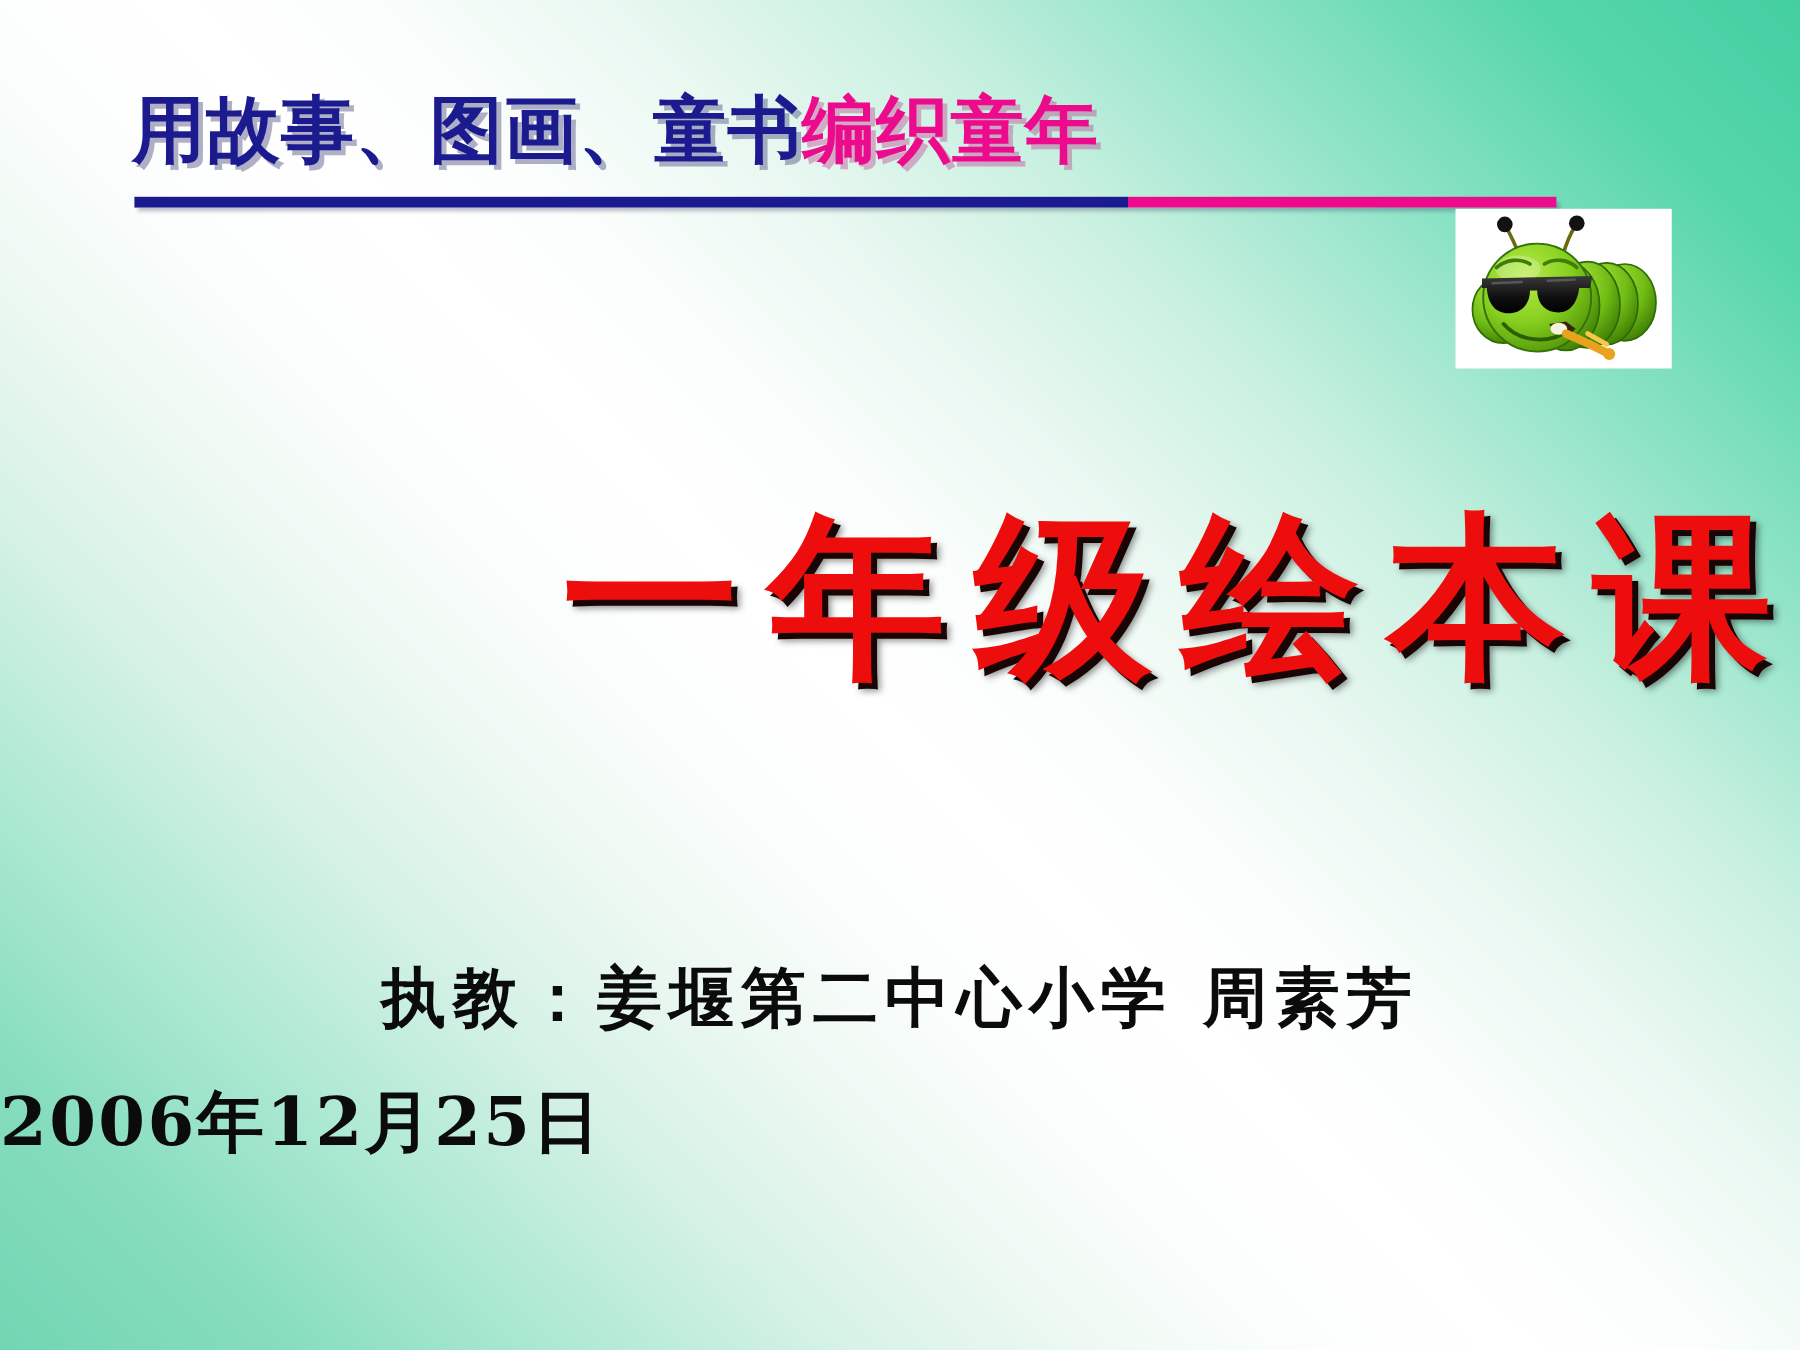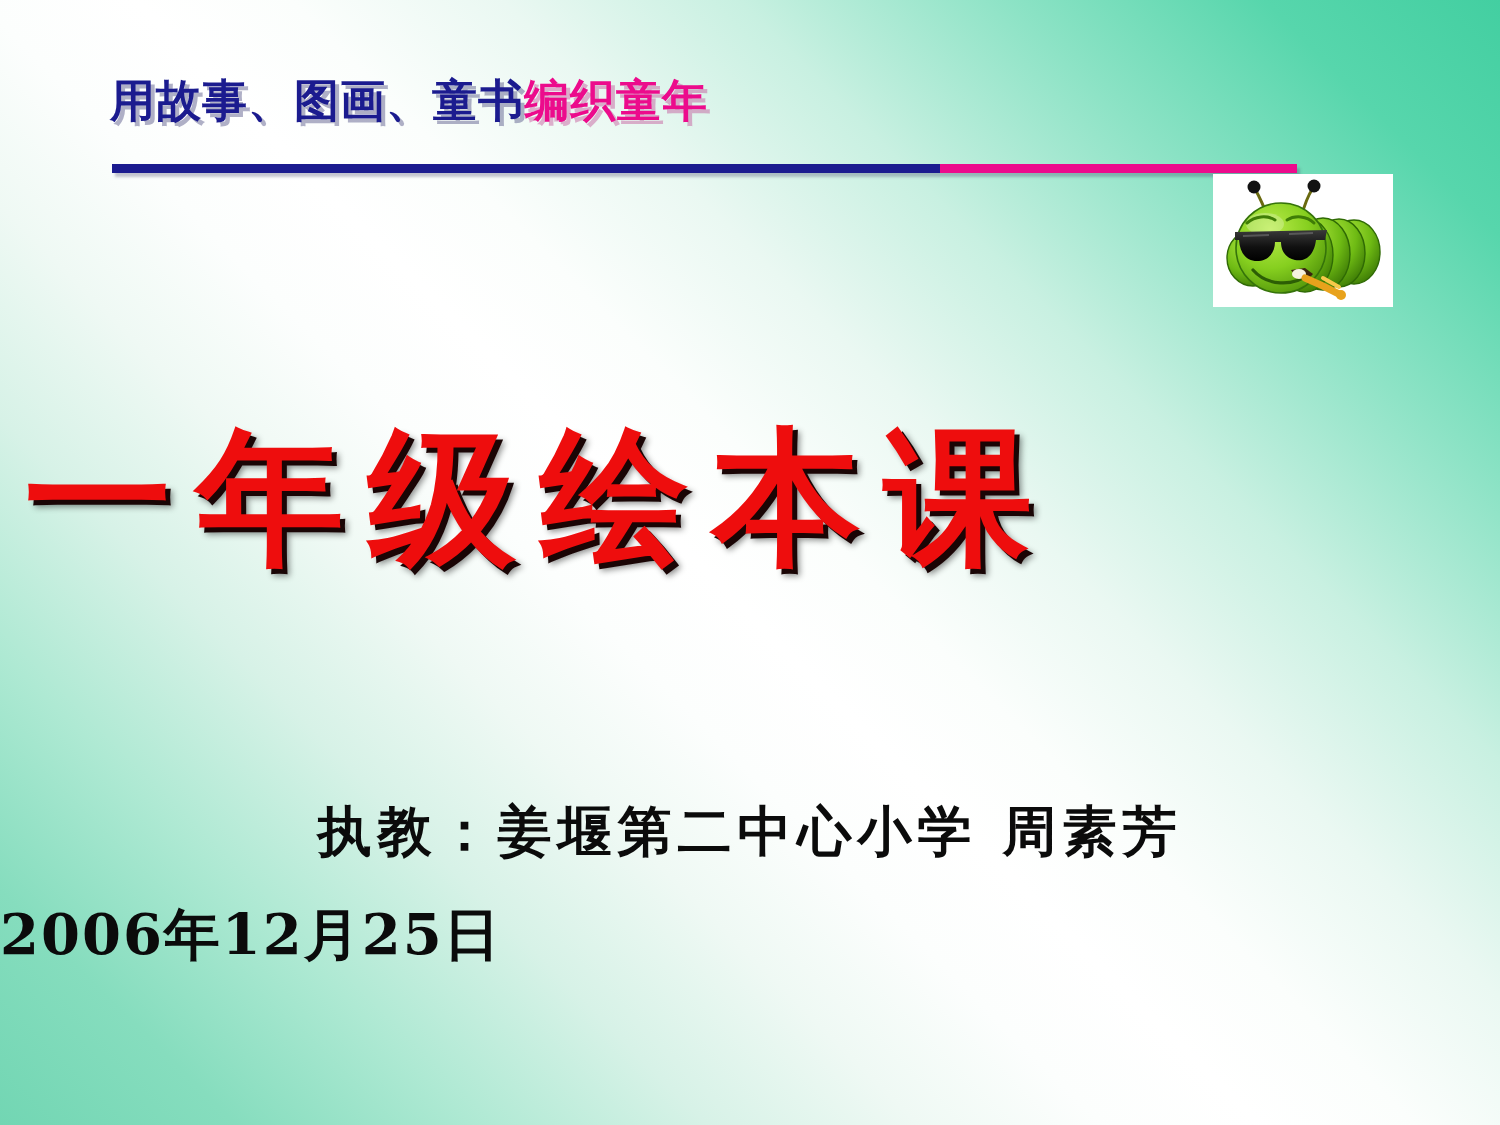--- a/index.html
+++ b/index.html
@@ -39,21 +39,21 @@
 
   
   #heading {
     position: absolute;
     left: 110px;
     top: 78px;
     width: 1200px;
     white-space: nowrap;
     font-family: Liberation Sans, sans-serif;
     font-weight: bold;
-    font-size: 45px;
+    font-size: 61px;
     line-height: 1.0;
     letter-spacing: 1px;
   }
   #heading .seg-a {
     color: #1b1b8f;
     text-shadow: 4px 4px 0 rgba(80,80,130,0.45);
   }
   #heading .seg-b {
     color: #ec0b8c;
     text-shadow: 4px 4px 0 rgba(190,60,140,0.40);
@@ -95,21 +95,21 @@
     background: #ffffff;
   }
   #clipart svg { display: block; width: 100%; height: 100%; }
 
   
   #main-title {
     position: absolute;
     left: 0;
     right: 0;
     top: 418px;
-    text-align: left;
+    text-align: right;
     color: #ee0d0d;
     font-family: "DejaVu Serif", "Liberation Serif", serif;
     font-weight: bold;
     font-size: 148px;
     line-height: 1.08;
     letter-spacing: 24px;
     text-indent: 24px;
     white-space: nowrap;
     text-shadow:
        5px 5px 0 #1a0505,

